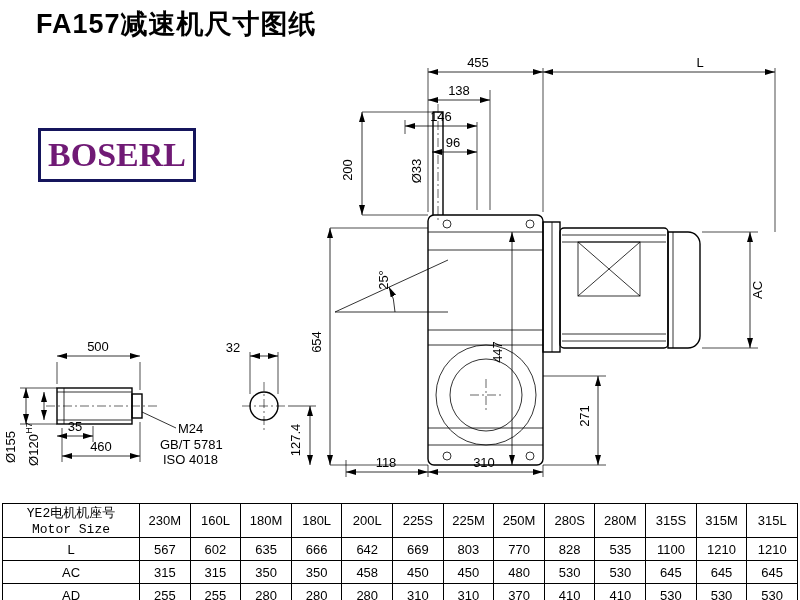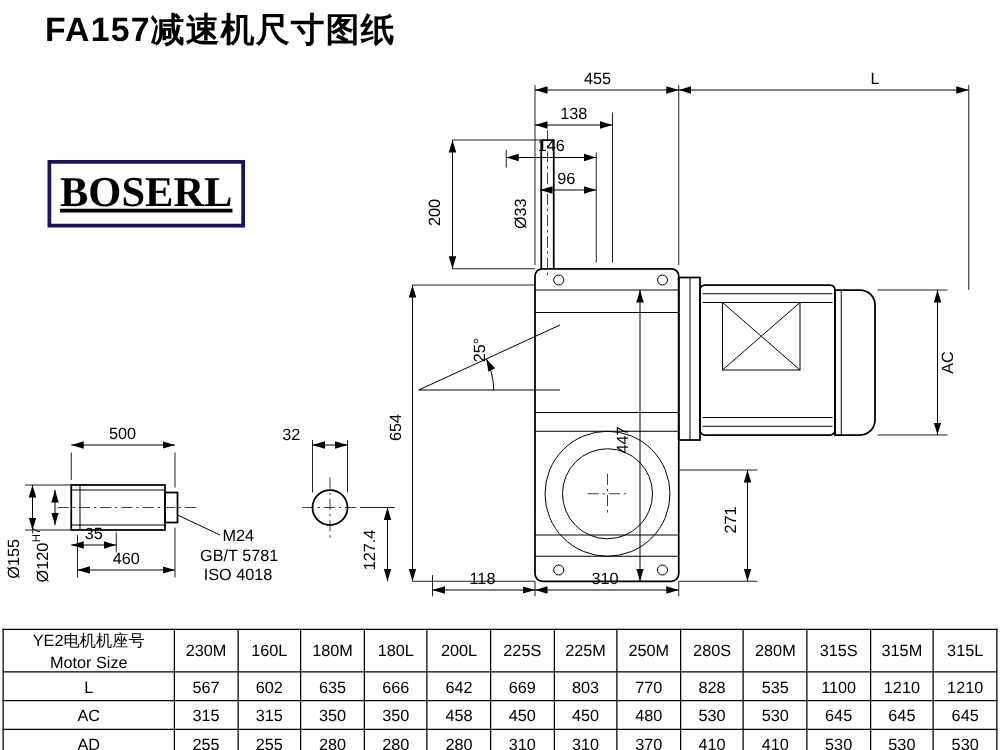--- a/index.html
+++ b/index.html
@@ -2,35 +2,35 @@
 <html><head>
 <meta charset="utf-8">
 <style>
   html,body{margin:0;padding:0;background:#fff;}
   #page{position:relative;width:800px;height:600px;background:#fff;overflow:hidden;
         font-family:"Liberation Sans",sans-serif;color:#000;}
   #title{position:absolute;left:36px;top:6px;font:bold 27px "Liberation Sans",sans-serif;
          letter-spacing:1px;margin:0;}
   #logo{position:absolute;left:38px;top:128px;width:152px;height:48px;border:3px solid #15155c;
         display:flex;align-items:center;justify-content:center;
-        font:bold 34px "Liberation Serif",serif;color:#000000;text-decoration:underline;}
+        font:bold 34px "Liberation Serif",serif;color:#701a75;}
   #drawing{position:absolute;left:0;top:50px;}
   svg text{font:13px "Liberation Sans",sans-serif;fill:#000;}
   svg text.sm{font-size:9px;}
   .b{stroke:#000;stroke-width:1.4;fill:none;}
   .t{stroke:#000;stroke-width:0.8;fill:none;}
   .d{stroke:#000;stroke-width:0.8;fill:none;}
   .e{stroke:#000;stroke-width:0.7;fill:none;}
   .c{stroke:#000;stroke-width:0.6;fill:none;stroke-dasharray:9 3 2 3;}
   #sizetable{position:absolute;left:2px;top:503px;width:796px;border-collapse:collapse;
              table-layout:fixed;}
   #sizetable th,#sizetable td{border:1px solid #000;text-align:center;
              font:13px "Liberation Sans",sans-serif;font-weight:normal;padding:0;height:22px;}
   #sizetable tr.hdr th{height:30px;}
-  #sizetable .corner{width:136px;}
+  #sizetable .corner{width:136px;font-family:Liberation Mono, monospace;}
 </style>
 </head>
 <body>
 
 <div id="page">
 
   <h1 id="title">FA157减速机尺寸图纸</h1>
 
   <svg id="drawing" width="800" height="453" viewBox="0 0 800 453">
     <defs>

